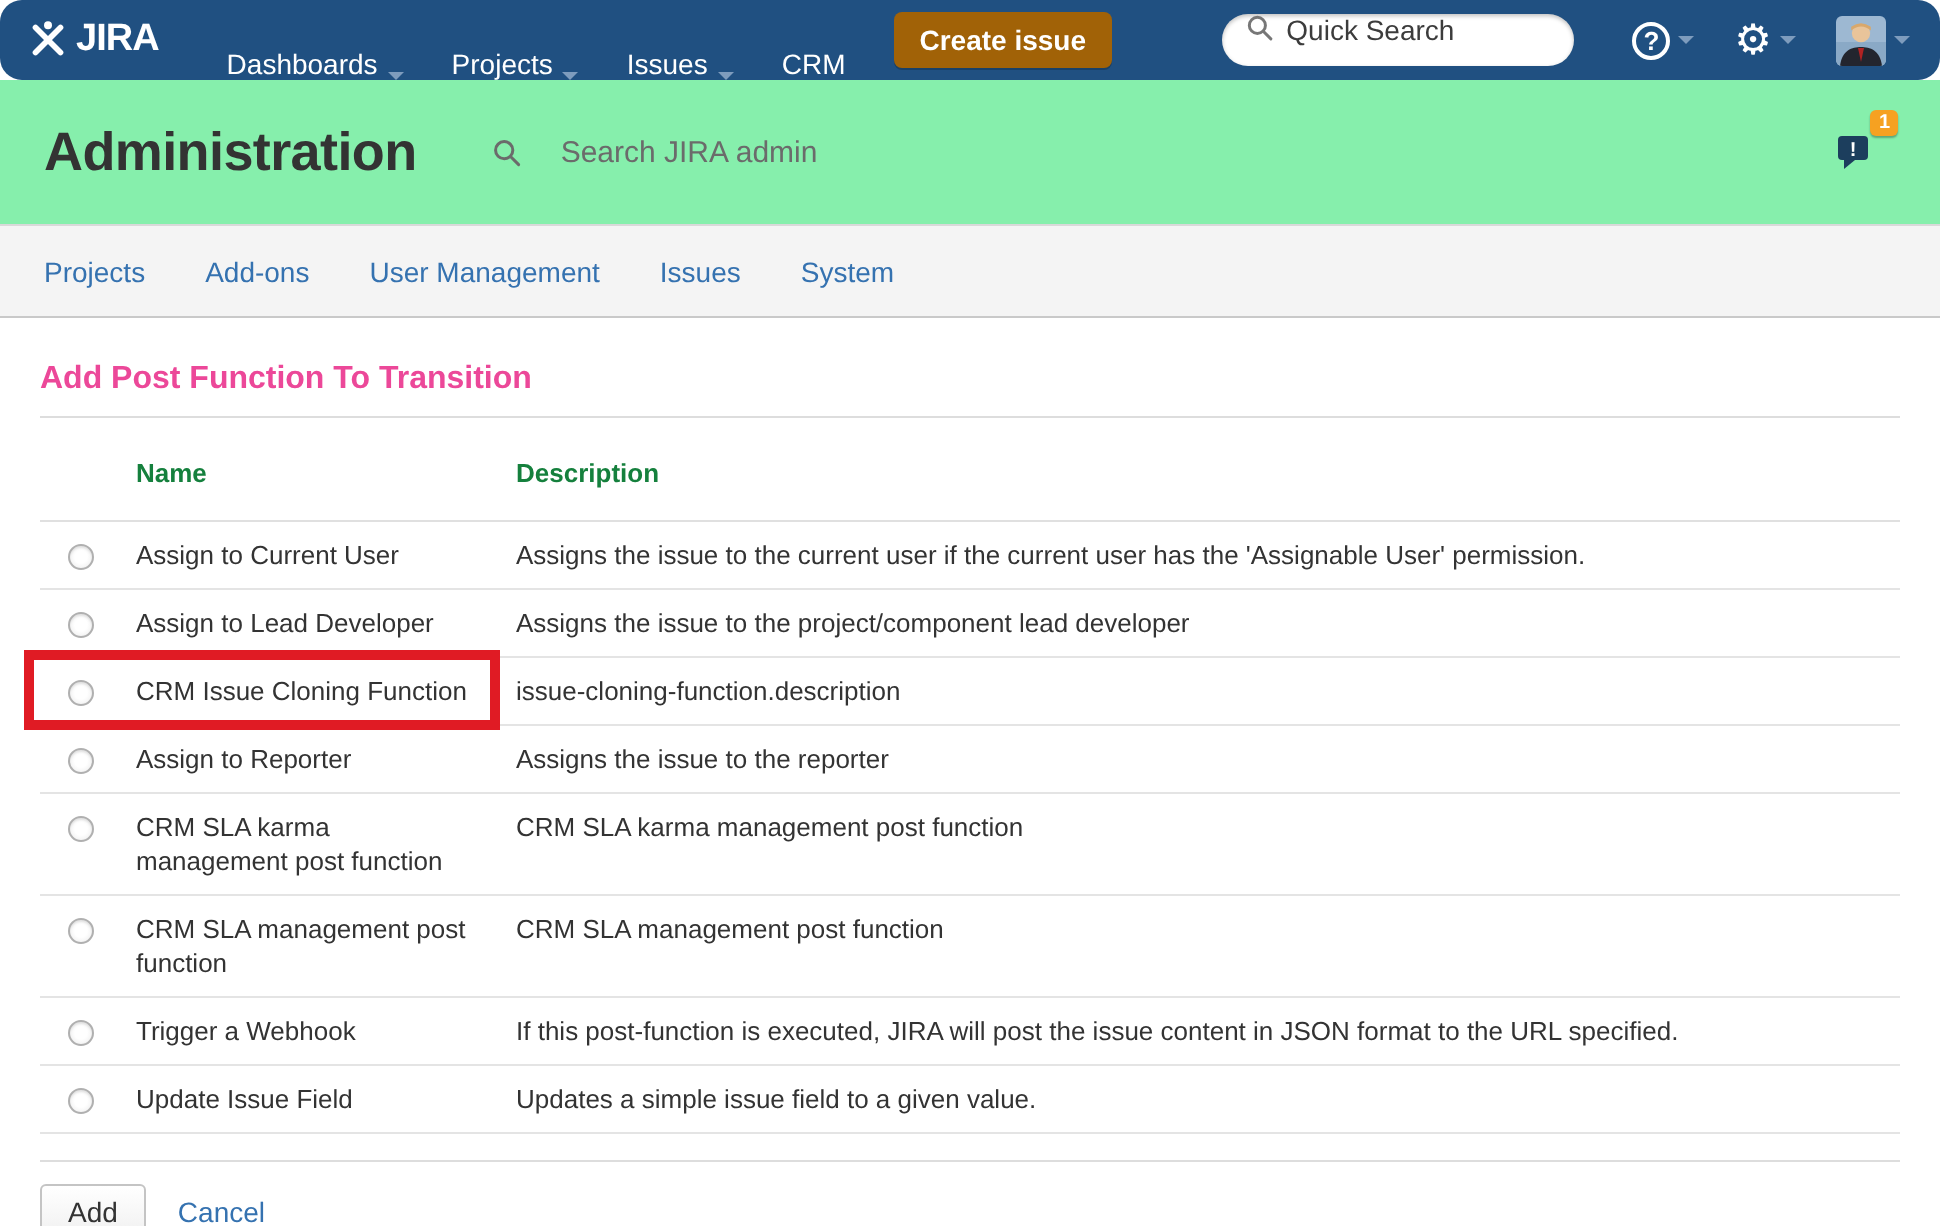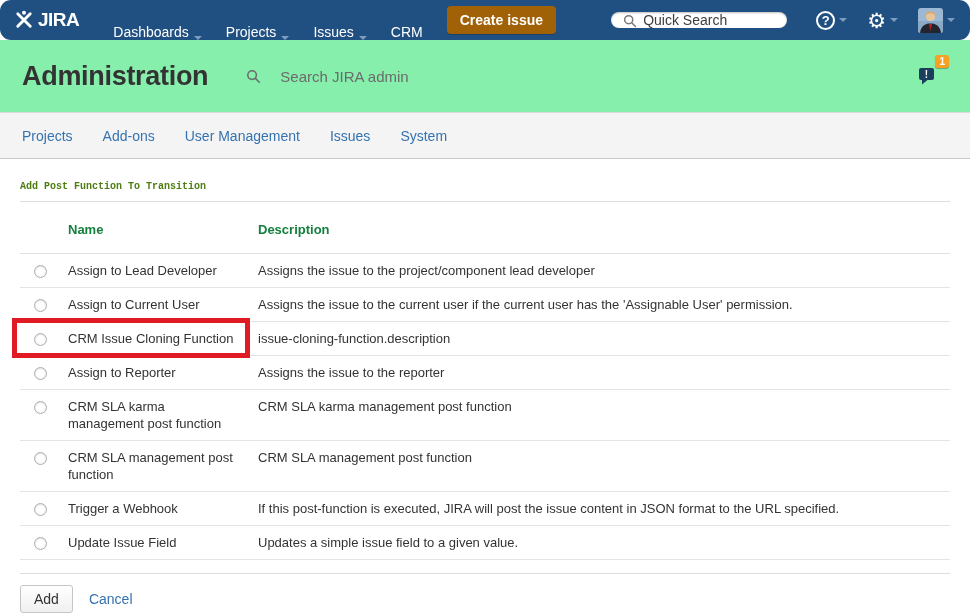--- a/index.html
+++ b/index.html
@@ -8,21 +8,21 @@
 
   
   .navbar { height:40px; background:#205081; display:flex; align-items:center; padding:0 8px 0 14px;border-radius:11px; }
   .logo { display:flex; align-items:center; gap:4px; color:#fff; margin-right:22px; cursor:pointer; }
   .logo-text { font-size:19px; font-weight:bold; letter-spacing:-0.5px; }
   .nav-menus { display:flex; align-items:center; }
   .nav-item { display:flex; align-items:flex-end; gap:5px; color:#fff; font-size:14px; text-decoration:none; padding:0 12px; height:40px; cursor:pointer; }
   .chev { width:0; height:0; border-left:4px solid transparent; border-right:4px solid transparent; border-top:4px solid #7e9cbd; display:inline-block; }
   .create-btn { margin-left:12px; background:#a16207; color:#fff; border:none; border-radius:4px; font-family:inherit; font-size:14px; font-weight:bold; padding:6px 13px; cursor:pointer; box-shadow:0 1px 0 rgba(0,0,0,.2); }
   .nav-right { margin-left:auto; display:flex; align-items:center; gap:6px; }
-  .quick-search { display:flex; align-items:flex-end; gap:6px; background:#fff; border-radius:13px; height:16px; width:176px; padding:0 12px; margin-right:16px; box-shadow:inset 0 1px 2px rgba(0,0,0,.25); }
+  .quick-search { display:flex; align-items:flex-start; gap:6px; background:#fff; border-radius:13px; height:26px; width:176px; padding:0 12px; margin-right:16px; box-shadow:inset 0 1px 2px rgba(0,0,0,.25); }
   .quick-search input { border:none; outline:none; background:transparent; font-family:inherit; font-size:14px; color:#333; width:130px; }
   .quick-search input::placeholder { color:#3c3c3c; opacity:1; }
   .nav-icon-group { display:flex; align-items:center; gap:4px; padding:0 7px; height:40px; cursor:pointer; }
   .help-circle { width:19px; height:19px; border:2px solid #fff; border-radius:50%; color:#fff; font-size:13px; font-weight:bold; display:flex; align-items:center; justify-content:center; }
   .gear { color:#fff; font-size:21px; line-height:1; }
   .avatar-frame { width:25px; height:25px; border-radius:3px; overflow:hidden; display:block; }
 
   
   .admin-header { height:73px; background:#86efac; border-bottom:1px solid #d9d9d9; display:flex; align-items:center; padding:0 22px; }
   .admin-title { font-size:27px; font-weight:600; color:#333; letter-spacing:-0.3px; margin-right:38px; }
@@ -31,21 +31,21 @@
   .admin-search input::placeholder { color:#6b6b6b; opacity:1; }
   .notif { position:relative; margin-right:8px; cursor:pointer; }
   .notif-badge { position:absolute; top:-7px; right:-9px; background:#f6a121; color:#fff; font-size:10px; font-weight:bold; border-radius:3px; padding:1px 4px 1px 4px; box-shadow:0 1px 1px rgba(0,0,0,.3); }
 
   
   .tabs-bar { height:46px; background:#f4f4f4; border-bottom:1px solid #c9c9c9; display:flex; align-items:center; padding:0 22px; gap:30px; }
   .tab { color:#3572b0; font-size:14px; text-decoration:none; cursor:pointer; }
 
   
   .content { padding:0 20px; background:#fff; }
-  .page-heading { font-size:10px; font-weight:bold; color:#4d7c0f; margin-top:22px; padding-bottom:9px; border-bottom:1px solid #ddd;font-family:Liberation Mono, monospace; }
+  .page-heading { font-size:16px; font-weight:bold; color:#ec4899; margin-top:22px; padding-bottom:9px; border-bottom:1px solid #ddd; }
 
   .thead { display:flex; padding:12px 0 8px 0; border-bottom:1px solid #e0e0e0; font-weight:bold; font-size:13px; color:#15803d; }
   .trow { display:flex; border-bottom:1px solid #e4e4e4; position:relative; font-size:13px; line-height:17px; }
   .cell-radio { width:48px; flex:none; padding:8px 0 8px 14px; }
   .cell-name { width:190px; flex:none; padding:8px 14px 8px 0; }
   .cell-desc { flex:1; padding:8px 0; }
   .radio { width:13px; height:13px; border:1px solid #b0b0b0; border-radius:50%; background:radial-gradient(#fff 40%, #e9e9e9); display:inline-block; vertical-align:middle; cursor:pointer; box-shadow:inset 0 1px 1px rgba(0,0,0,.08); }
   .red-box { position:absolute; left:-8px; top:-4px; width:238px; height:calc(100% + 7px); border:5px solid #e01b24; pointer-events:none; z-index:3; }
 
   .form-footer { border-top:1px solid #ddd; margin-top:13px; padding-top:11px; display:flex; align-items:center; gap:16px; }
@@ -149,27 +149,27 @@
 
   <div>
     <div class="thead">
       <div class="cell-radio"></div>
       <div class="cell-name">Name</div>
       <div class="cell-desc">Description</div>
     </div>
     <div id="rows">
         <div class="trow">
           <div class="cell-radio"><span class="radio"></span></div>
+          <div class="cell-name">Assign to Current User</div>
+          <div class="cell-desc">Assigns the issue to the current user if the current user has the 'Assignable User' permission.</div>
+        </div>
+        <div class="trow">
+          <div class="cell-radio"><span class="radio"></span></div>
           <div class="cell-name">Assign to Lead Developer</div>
           <div class="cell-desc">Assigns the issue to the project/component lead developer</div>
-        </div>
-        <div class="trow">
-          <div class="cell-radio"><span class="radio"></span></div>
-          <div class="cell-name">Assign to Current User</div>
-          <div class="cell-desc">Assigns the issue to the current user if the current user has the 'Assignable User' permission.</div>
         </div>
         <div class="trow">
           <div class="cell-radio"><span class="radio"></span></div>
           <div class="cell-name">CRM Issue Cloning Function</div>
           <div class="cell-desc">issue-cloning-function.description</div>
           <div class="red-box"></div>
         </div>
         <div class="trow">
           <div class="cell-radio"><span class="radio"></span></div>
           <div class="cell-name">Assign to Reporter</div>

